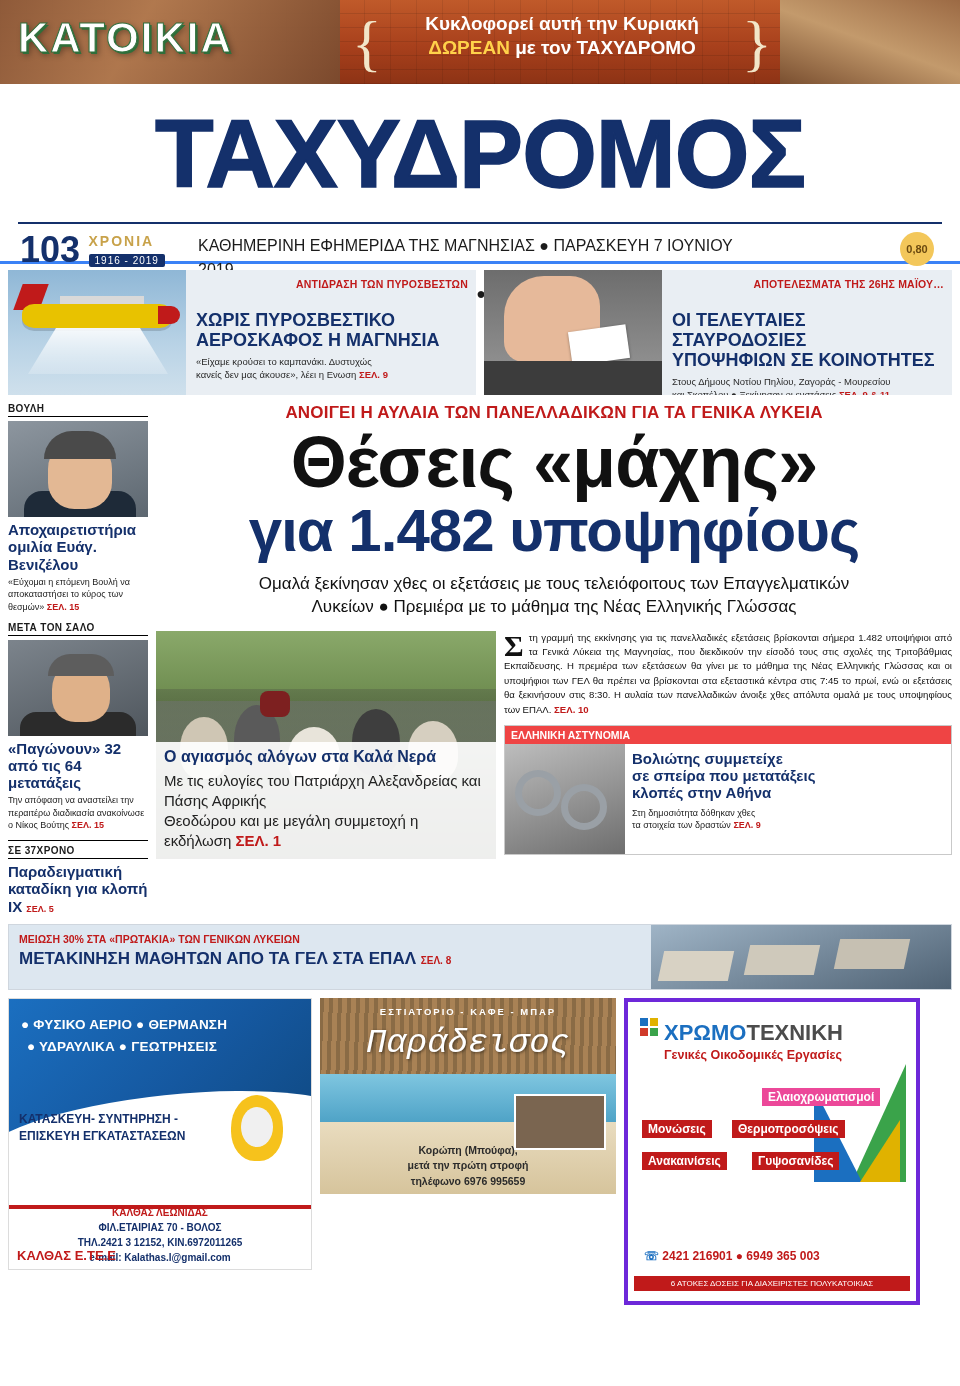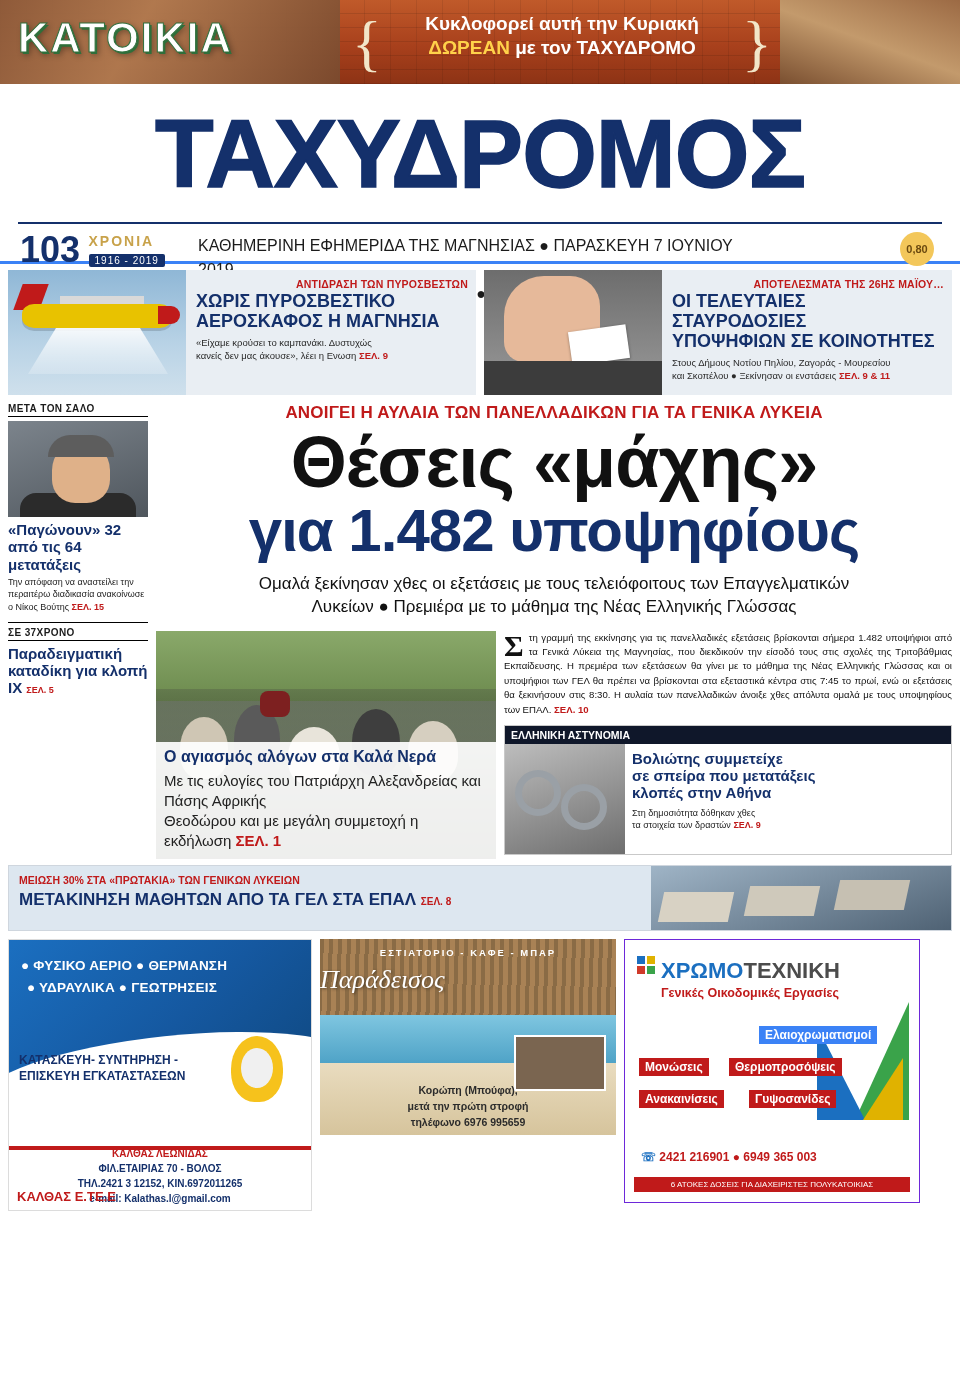--- a/index.html
+++ b/index.html
@@ -94,21 +94,21 @@
     font-size:11px; font-weight:bold;
     display:flex; align-items:center; justify-content:center;
   }
 
   
   .teasers { display:flex; gap:8px; padding:6px 8px 0 8px; }
   .teaser { position:relative; width:468px; height:125px; display:flex; overflow:hidden; }
   .teaser .img { width:178px; height:125px; flex:0 0 178px; position:relative; overflow:hidden; }
   .teaser .txt { flex:1; background:#e9eef3; padding:8px 8px 6px 10px; }
   .teaser .kicker { font-size:10.5px; font-weight:bold; color:#c01a1a; letter-spacing:.2px; text-align:right; }
-  .teaser .head { font-size:18px; font-weight:bold; color:#14306b; line-height:1.12; margin-top:1px; }
+  .teaser .head { font-size:18px; font-weight:bold; color:#14306b; line-height:1.12; margin-top:20px; }
   .teaser .sub { font-size:9.5px; color:#2a2a2a; line-height:1.35; margin-top:6px; }
   .teaser .sel { color:#c01a1a; font-weight:bold; }
 
   
   .img-plane { background:linear-gradient(180deg,#8fb7d6 0%, #b9d3e6 60%, #cfe0ec 100%); }
   .img-plane .plane {
     position:absolute; left:14px; top:34px; width:150px; height:24px;
     background:#e8c200; border-radius:12px/10px;
     box-shadow: 0 3px 0 rgba(0,0,0,.15);
   }
@@ -179,21 +179,21 @@
   .photo-main .cap .h { font-size:16px; font-weight:bold; color:#14306b; line-height:1.15; }
   .photo-main .cap .s { font-size:15px; color:#222; line-height:1.35; margin-top:4px; }
 
   .rightcol2 { flex:1; }
   .lede { font-size:9.6px; color:#111; line-height:1.5; text-align:justify; }
   .lede .dropcap {
     float:left; font-size:30px; line-height:26px; font-weight:bold;
     color:#111; margin:2px 5px 0 0; font-family:"Liberation Serif",serif;
   }
   .police { margin-top:8px; border:1px solid #c9c9c9; }
-  .police .ptitle { background:#0f172a; color:#fff; font-size:10.5px; font-weight:bold; padding:3px 6px; }
+  .police .ptitle { background:#ef4444; color:#fff; font-size:10.5px; font-weight:bold; padding:3px 6px; }
   .police .pbody { display:flex; }
   .police .pimg { width:120px; flex:0 0 120px; height:110px; background:linear-gradient(160deg,#bdbdbd,#6e6e6e); position:relative; overflow:hidden; }
   .police .pimg .cuff { position:absolute; width:46px; height:46px; border:7px solid #9aa0a6; border-radius:50%; }
   .police .pimg .cuff.c1 { left:10px; top:26px; }
   .police .pimg .cuff.c2 { left:56px; top:40px; }
   .police .ptxt { flex:1; padding:6px 7px; background:#fff; }
   .police .ph { font-size:15px; font-weight:bold; color:#14306b; line-height:1.15; }
   .police .ps { font-size:9px; color:#222; line-height:1.4; margin-top:5px; }
 
   .stripe { margin:6px 8px 0; display:flex; height:66px; border:1px solid #cfd6de; }
@@ -218,27 +218,27 @@
   .ad1 .flame { position:absolute; right:28px; top:96px; width:52px; height:66px; background:#f6c21c; border-radius:50% 50% 45% 45%; }
   .ad1 .flame::after { content:""; position:absolute; left:10px; top:12px; width:32px; height:40px; background:#f0f0f0; border-radius:50%; }
   .ad1 .redbar { position:absolute; left:0; bottom:60px; width:304px; height:4px; background:#c01a1a; }
   .ad1 .contact { position:absolute; left:0; right:0; bottom:4px; text-align:center; font-size:10px; color:#14306b; line-height:1.5; font-weight:bold; }
   .ad1 .contact .name { color:#c01a1a; }
   .ad1 .brand { position:absolute; left:8px; bottom:6px; font-size:13px; font-weight:bold; color:#c01a1a; }
 
   .ad2 { width:296px; flex:0 0 296px; height:196px; background:linear-gradient(180deg,#cbb08a 0%, #b9956b 38%, #86c7de 39%, #bfe2ef 72%, #e6d8bc 100%); }
   .ad2 .roof { position:absolute; left:0; top:0; width:296px; height:104px; background:repeating-linear-gradient(92deg,#8a6b45 0 4px,#a98255 4px 9px); }
   .ad2 .k { position:absolute; left:0; right:0; top:8px; text-align:center; font-size:9.5px; letter-spacing:2px; color:#ffffff; font-weight:bold; }
-  .ad2 .name { position:absolute; left:0; right:0; top:26px; text-align:left; font-size:26px; color:#ffffff; font-family:Liberation Serif, serif; font-style:italic; text-shadow:1px 1px 3px rgba(0,0,0,.5); }
+  .ad2 .name { position:absolute; left:0; right:0; top:26px; text-align:center; font-size:34px; color:#ffffff; font-family:Liberation Mono, monospace; font-style:italic; text-shadow:1px 1px 3px rgba(0,0,0,.5); }
   .ad2 .sea { position:absolute; left:0; bottom:72px; width:296px; height:48px; background:linear-gradient(180deg,#7fc6e0,#4fa3c7); }
   .ad2 .sand { position:absolute; left:0; bottom:0; width:296px; height:72px; background:linear-gradient(180deg,#e9dcbf,#d6c49c); }
   .ad2 .inset { position:absolute; right:10px; bottom:44px; width:92px; height:56px; background:#7a6550; border:2px solid #fff; }
   .ad2 .addr { position:absolute; left:0; right:0; bottom:4px; text-align:center; font-size:10.5px; color:#2b2b2b; line-height:1.5; font-weight:bold; }
 
-  .ad3 { width:296px; flex:0 0 296px; height:264px; background:#ffffff; border:1px solid #6d28d9; }
+  .ad3 { width:296px; flex:0 0 296px; height:307px; background:#ffffff; border:4px solid #6d28d9; }
   .ad3 .logo { position:absolute; left:36px; top:18px; font-size:22px; font-weight:bold; }
   .ad3 .logo .a { color:#1b6fc0; }
   .ad3 .logo .b { color:#4c4c4c; }
   .ad3 .sq { position:absolute; left:12px; top:16px; width:18px; height:18px; }
   .ad3 .sq i { position:absolute; width:8px; height:8px; display:block; }
   .ad3 .sub { position:absolute; left:36px; top:46px; font-size:12.5px; color:#c01a1a; font-weight:bold; }
   .ad3 .tri { position:absolute; }
   .ad3 .tag { position:absolute; color:#fff; font-size:12px; font-weight:bold; padding:2px 6px; }
   .ad3 .phone { position:absolute; left:16px; bottom:38px; font-size:12px; font-weight:bold; color:#c01a1a; }
   .ad3 .phone .sym { color:#1b6fc0; }
@@ -325,20 +325,33 @@
         <span class="sel">ΣΕΛ. 9 &amp; 11</span>
       </div>
     </div>
   </div>
 </div>
 
 <div class="main">
 
   <div class="leftcol">
 
+    <div>
+      <div class="lc-kicker">ΒΟΥΛΗ</div>
+      <div class="lc-photo p1">
+        <div class="suit"></div>
+          <div class="face"></div>
+          <div class="hair"></div>
+      </div>
+      <div class="lc-head">Αποχαιρετιστήρια ομιλία Ευάγ. Βενιζέλου</div>
+      <div class="lc-body">
+        <span>«Εύχομαι η επόμενη Βουλή να αποκαταστήσει το κύρος των θεσμών»</span>
+        <span class="lc-sel">ΣΕΛ. 15</span>
+      </div>
+    </div>
 
     <div>
       <div class="lc-kicker">ΜΕΤΑ ΤΟΝ ΣΑΛΟ</div>
       <div class="lc-photo p2">
         <div class="suit"></div>
           <div class="face"></div>
           <div class="hair"></div>
       </div>
       <div class="lc-head">«Παγώνουν» 32 από τις 64 μετατάξεις</div>
       <div class="lc-body">
@@ -484,21 +497,21 @@
     </div>
     <div class="logo">
       <span class="a">ΧΡΩΜΟ</span><span class="b">ΤΕΧΝΙΚΗ</span>
     </div>
     <div class="sub">Γενικές Οικοδομικές Εργασίες</div>
 
     <div class="tri" style="right:10px; top:62px; width:0;height:0;border-left:54px solid transparent;border-bottom:118px solid #3aa34a;"></div>
     <div class="tri" style="right:54px; top:86px; width:0;height:0;border-right:48px solid transparent;border-bottom:94px solid #1b6fc0;"></div>
     <div class="tri" style="right:16px; top:118px; width:0;height:0;border-left:40px solid transparent;border-bottom:62px solid #e0b200;"></div>
 
-    <div class="tag" style="left:134px; top:86px; background:#3b82f6;">Ελαιοχρωματισμοί</div>
+    <div class="tag" style="left:134px; top:86px; background:#ec4899;">Ελαιοχρωματισμοί</div>
     <div class="tag" style="left:14px; top:118px; background:#c01a1a;">Μονώσεις</div>
     <div class="tag" style="left:104px; top:118px; background:#c01a1a;">Θερμοπροσόψεις</div>
     <div class="tag" style="left:14px; top:150px; background:#c01a1a;">Ανακαινίσεις</div>
     <div class="tag" style="left:124px; top:150px; background:#c01a1a;">Γυψοσανίδες</div>
 
     <div class="phone">
       <span class="sym">☏</span>
       <span>2421 216901 ● 6949 365 003</span>
     </div>
     <div class="foot">6 ΑΤΟΚΕΣ ΔΟΣΕΙΣ ΓΙΑ ΔΙΑΧΕΙΡΙΣΤΕΣ ΠΟΛΥΚΑΤΟΙΚΙΑΣ</div>

